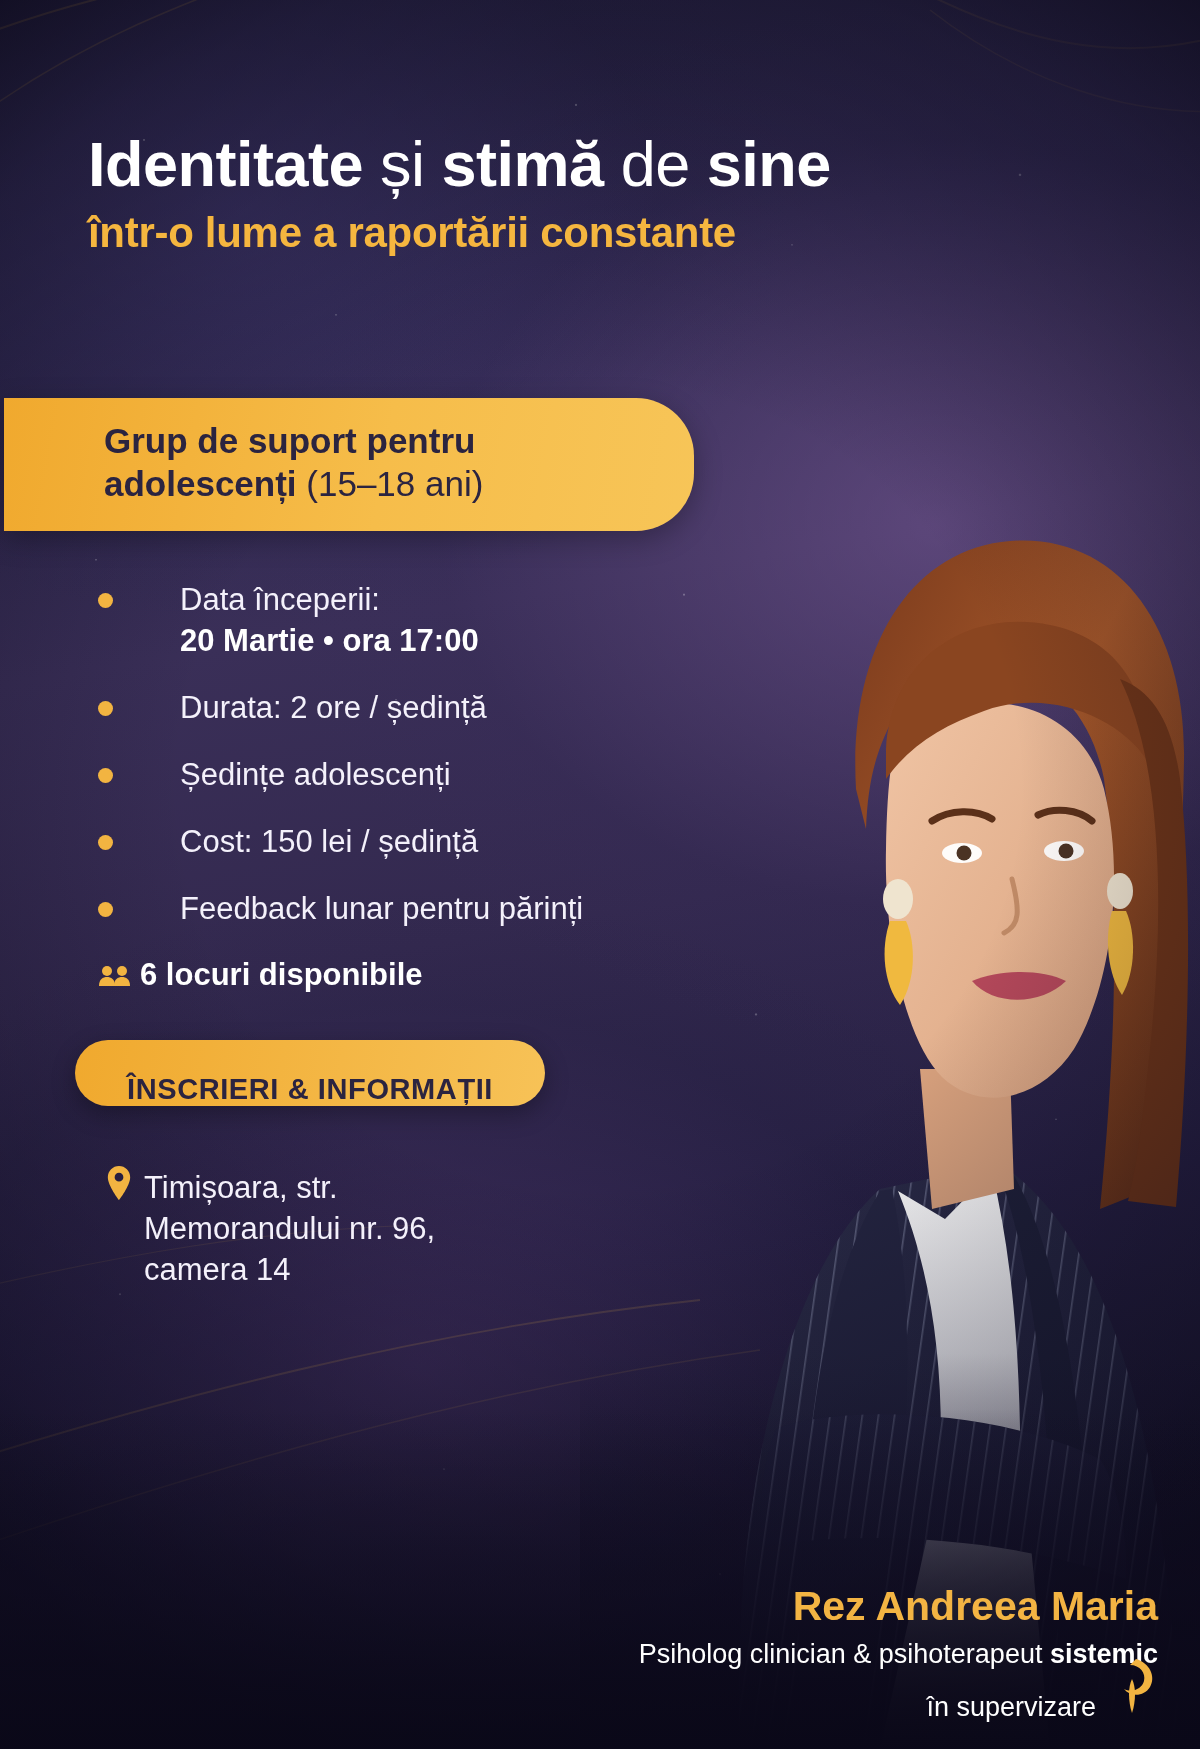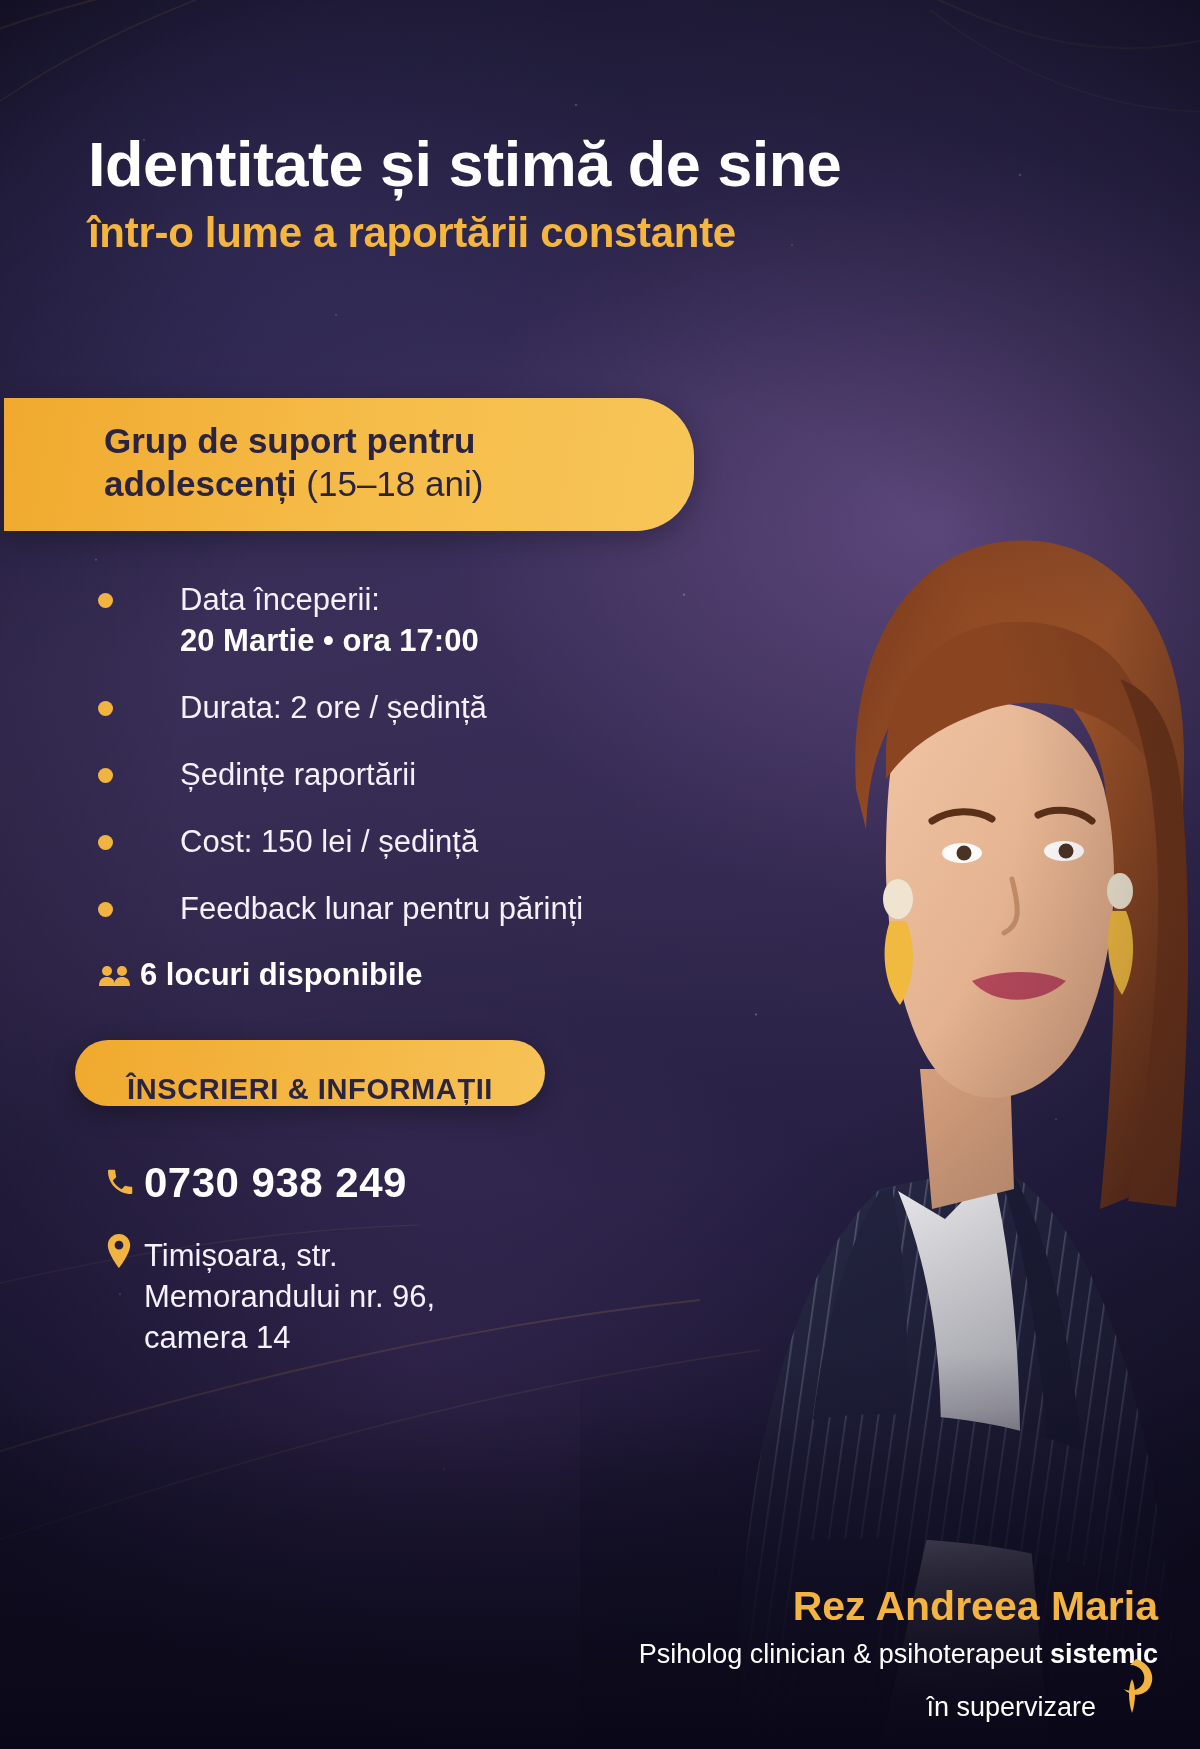--- a/index.html
+++ b/index.html
@@ -82,21 +82,21 @@
   }
   .headline .line1 {
     font-size: 63px;
     line-height: 1.08;
     color: #ffffff;
     font-weight: 700;
     letter-spacing: -0.5px;
     white-space: nowrap;
   }
   .headline .line1 .light {
-    font-weight: 700;
+    font-weight: 400;
   }
   .headline .line2 {
     margin-top: 12px;
     font-size: 42px;
     line-height: 1.1;
     color: #f5b63f;
     font-weight: 700;
     letter-spacing: -0.3px;
     white-space: nowrap;
   }
@@ -406,21 +406,21 @@
       </div>
     </div>
 
     <div class="detail-row">
       <span class="dot"></span>
       <div class="detail-text">Durata: 2 ore / ședință</div>
     </div>
 
     <div class="detail-row">
       <span class="dot"></span>
-      <div class="detail-text">Ședințe raportării</div>
+      <div class="detail-text">Ședințe adolescenți</div>
     </div>
 
     <div class="detail-row">
       <span class="dot"></span>
       <div class="detail-text">Cost: 150 lei / ședință</div>
     </div>
 
     <div class="detail-row">
       <span class="dot"></span>
       <div class="detail-text">Feedback lunar pentru părinți</div>
@@ -439,28 +439,20 @@
     </div>
   </div>
 
   <div class="cta">
     <span>ÎNSCRIERI &amp; INFORMAȚII</span>
   </div>
 
   <div class="contacts">
     <div class="contact-row">
       <span class="contact-ico">
-        <svg width="32" height="32" viewBox="0 0 24 24" fill="#f2b441">
-          <path d="M6.6 10.8c1.4 2.8 3.8 5.1 6.6 6.6l2.2-2.2c.3-.3.7-.4 1.1-.2 1.2.4 2.4.6 3.7.6.6 0 1 .4 1 1V20c0 .6-.4 1-1 1C10.8 21 3 13.2 3 3.9c0-.6.4-1 1-1h3.5c.6 0 1 .4 1 1 0 1.3.2 2.5.6 3.7.1.4 0 .8-.2 1.1l-2.3 2.1z"></path>
-        </svg>
-      </span>
-      <div class="phone-text">0730 938 249</div>
-    </div>
-    <div class="contact-row">
-      <span class="contact-ico">
         <svg width="30" height="34" viewBox="0 0 24 28" fill="#f2b441">
           <path d="M12 0C6.9 0 2.8 4.1 2.8 9.2 2.8 16.3 12 28 12 28s9.2-11.7 9.2-18.8C21.2 4.1 17.1 0 12 0zm0 12.8a3.6 3.6 0 1 1 0-7.2 3.6 3.6 0 0 1 0 7.2z"></path>
         </svg>
       </span>
       <div class="addr-text">Timișoara, str. Memorandului nr. 96, camera 14</div>
     </div>
   </div>
 
   <div class="footer-shade"></div>
 

